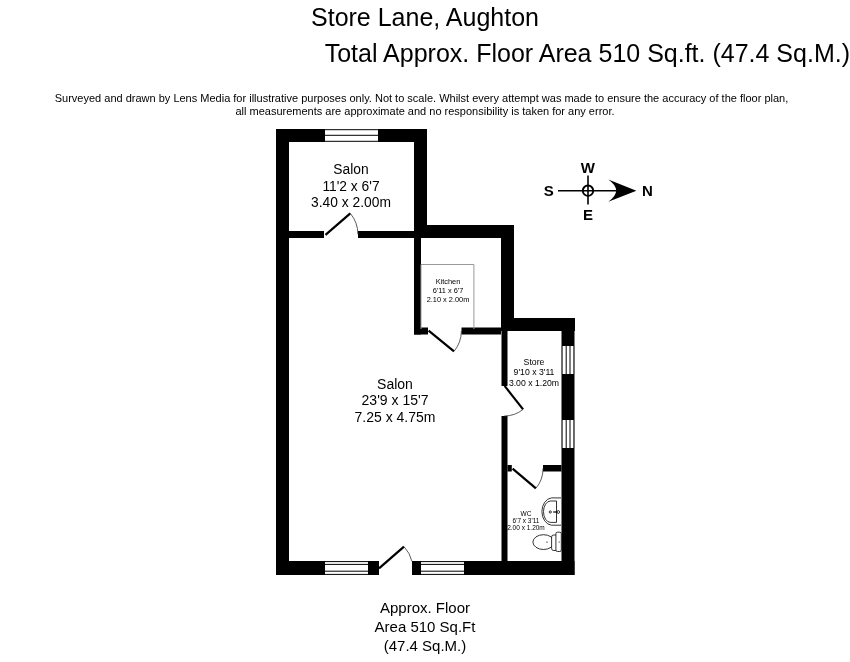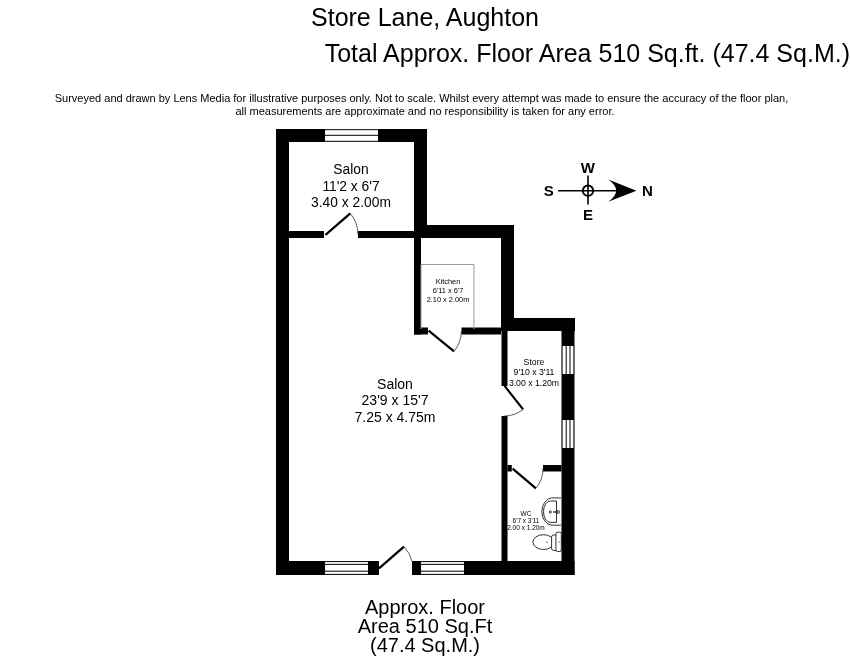--- a/index.html
+++ b/index.html
@@ -1,20 +1,20 @@
 <!DOCTYPE html>
 <html><head>
 <meta charset="utf-8">
 <style>
   html,body{margin:0;padding:0;}
   body{width:850px;height:662px;background:#fff;font-family:"Liberation Sans",sans-serif;color:#000;position:relative;overflow:hidden;}
   .abs{position:absolute;left:0;width:850px;text-align:center;}
   .hdr{font-size:25px;}
   .disc{font-size:11px;text-align:center;}
-  .ftr{font-size:20px;line-height:19px;}
+  .ftr{font-size:15px;line-height:19px;}
 </style>
 </head>
 <body>
 <div class="abs hdr" style="top:3px;">Store Lane, Aughton</div>
 <div class="abs hdr" style="top:39px;text-align:right;">Total Approx. Floor Area 510 Sq.ft. (47.4 Sq.M.)</div>
 <div class="abs disc" style="top:91.5px;line-height:13px;"><span style="position:relative;left:-3.5px;">Surveyed and drawn by Lens Media for illustrative purposes only. Not to scale. Whilst every attempt was made to ensure the accuracy of the floor plan,</span><br>all measurements are approximate and no responsibility is taken for any error.</div>
 <div class="abs ftr" style="top:598px;">Approx. Floor<br>Area 510 Sq.Ft<br>(47.4 Sq.M.)</div>
 <svg style="position:absolute;left:0;top:0;" width="850" height="662" viewBox="0 0 850 662" xmlns="http://www.w3.org/2000/svg">
 
   <g fill="#000" stroke="none">

